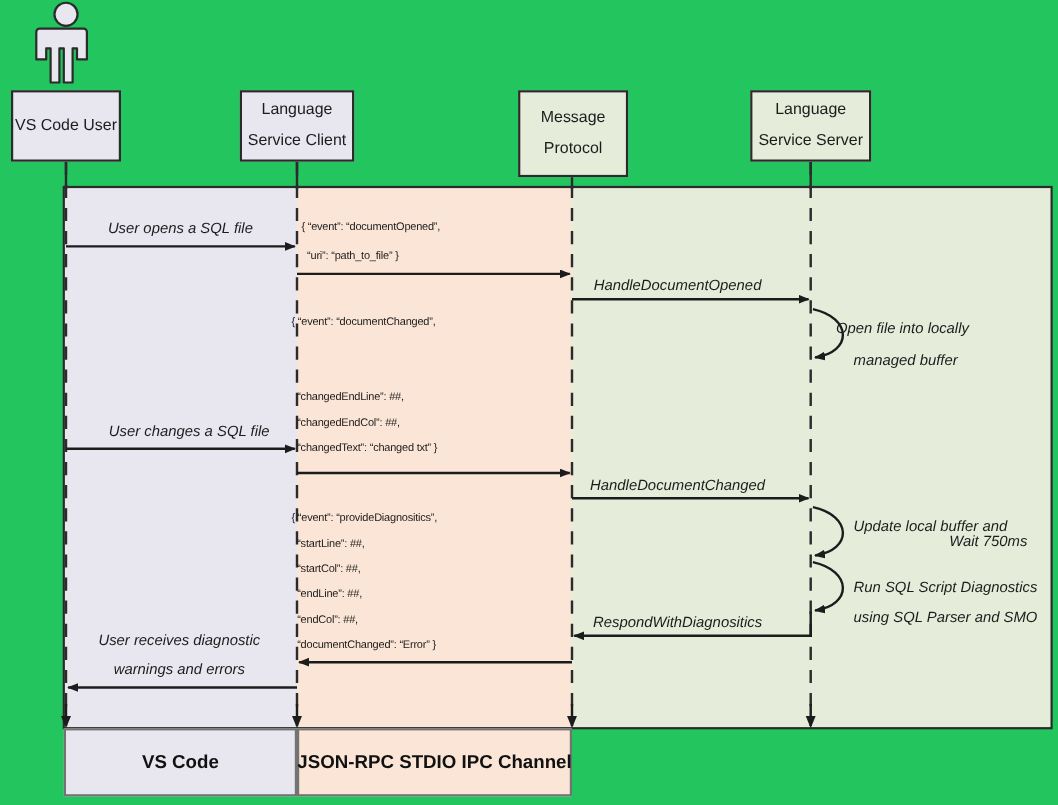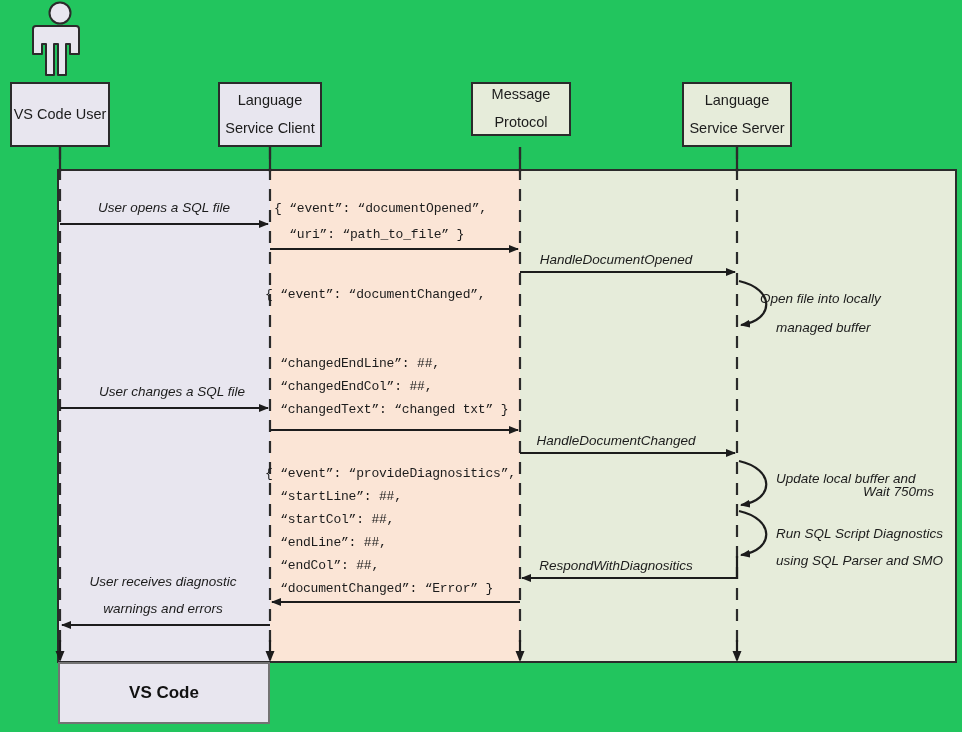--- a/index.html
+++ b/index.html
@@ -68,22 +68,22 @@
     font-family: "Liberation Sans", sans-serif;
     font-style: italic;
     font-size: 13.5px;
     color: #1c1c1c;
     white-space: nowrap;
     z-index: 5;
   }
   .lbl.center { transform: translateX(-50%); }
   .mono {
     position: absolute;
-    font-family: Liberation Mono, monospace;
-    font-size: 13px;
+    font-family: Liberation Sans, sans-serif;
+    font-size: 10px;
     color: #1c1c1c;
     white-space: pre;
     z-index: 5;
     letter-spacing: -0.2px;
   }
   .note {
     position: absolute;
     font-family: "Liberation Sans", sans-serif;
     font-style: italic;
     font-size: 13.5px;
@@ -175,21 +175,21 @@
 
   <div class="pbox vscode" style="left:10px; top:82px; width:100px; height:65px;">
     <span>VS Code User</span>
   </div>
 
   <div class="pbox vscode" style="left:218px; top:82px; width:104px; height:65px;">
     <span>Language</span>
     <span>Service Client</span>
   </div>
 
-  <div class="pbox green" style="left:471px; top:82px; width:100px; height:54px;">
+  <div class="pbox green" style="left:471px; top:82px; width:100px; height:79px;">
     <span>Message</span>
     <span>Protocol</span>
   </div>
 
   <div class="pbox green" style="left:682px; top:82px; width:110px; height:65px;">
     <span>Language</span>
     <span>Service Server</span>
   </div>
 
   <div class="lbl center" style="left:164px; top:200px;">User opens a SQL file</div>
@@ -225,14 +225,17 @@
 
   <div class="note" style="left:776px; top:471px;">Update local buffer and</div>
   <div class="note right" style="left:934px; top:484px;">Wait 750ms</div>
 
   <div class="note" style="left:776px; top:526px;">Run SQL Script Diagnostics</div>
   <div class="note" style="left:776px; top:553px;">using SQL Parser and SMO</div>
 
   <div class="fbox purple" style="left:58px; top:662px; width:212px; height:62px;">
     <span>VS Code</span>
   </div>
+  <div class="fbox peach" style="left:270px; top:662px; width:250px; height:62px;">
+    <span>JSON-RPC STDIO IPC Channel</span>
+  </div>
 
 </div>
 
 </body></html>

